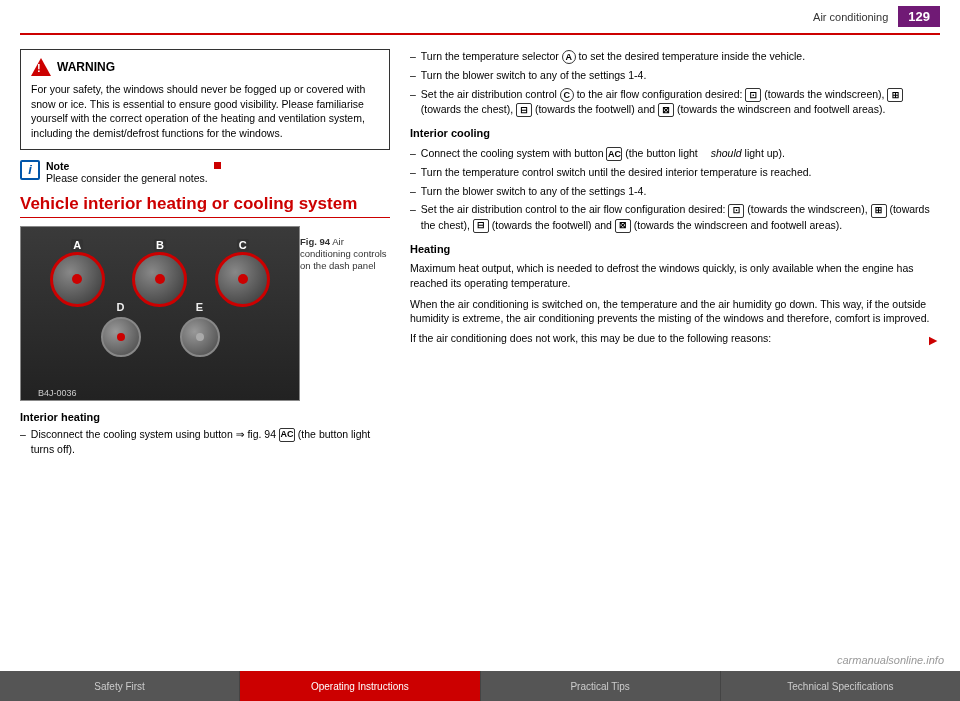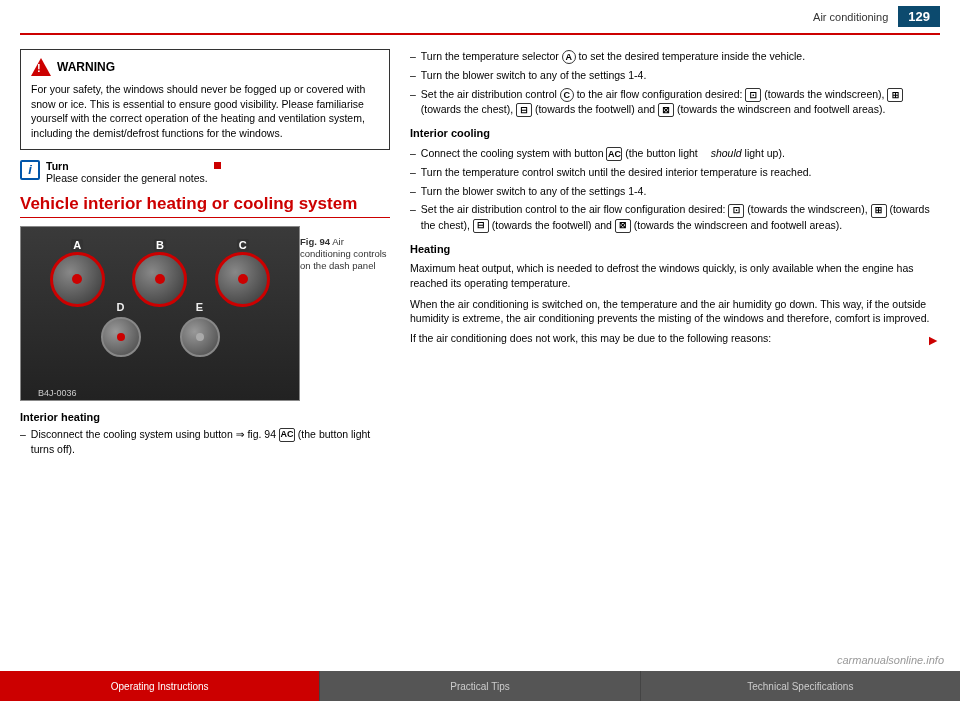--- a/index.html
+++ b/index.html
@@ -21,21 +21,21 @@
       padding: 6px 0;
       border-bottom: 2px solid #cc0000;
       margin: 0 20px;
     }
     .header-title {
       font-size: 11px;
       color: #333;
       margin-right: 10px;
     }
     .header-page {
-      background: #0c4a6e;
+      background: #701a75;
       color: #fff;
       font-size: 13px;
       font-weight: bold;
       padding: 3px 10px;
       min-width: 36px;
       text-align: center;
     }
 
     
     .main-content {
@@ -342,21 +342,21 @@
         <span>WARNING</span>
       </div>
       <div class="warning-text">
         <span>For your safety, the windows should never be fogged up or covered with snow or ice. This is essential to ensure good visibility. Please familiarise yourself with the correct operation of the heating and ventilation system, including the demist/defrost functions for the windows.</span>
       </div>
     </div>
 
     <div class="note-box">
       <div class="note-icon">i</div>
       <div class="note-content">
-        <div class="note-title">Turn</div>
+        <div class="note-title">Note</div>
         <div>Please consider the general notes.</div>
       </div>
       <div class="red-square"></div>
     </div>
 
     <div class="section-heading">Vehicle interior heating or cooling system</div>
 
     <div class="image-container">
       <div class="dash-image">
 
@@ -453,20 +453,23 @@
       <span class="continue-arrow">►</span>
     </div>
 
   </div>
 
 </div>
 
 <div class="watermark">carmanualsonline.info</div>
 
 <div class="footer">
+  <div class="footer-section">
+    <span>Safety First</span>
+  </div>
   <div class="footer-section active">
     <span>Operating Instructions</span>
   </div>
   <div class="footer-section">
     <span>Practical Tips</span>
   </div>
   <div class="footer-section">
     <span>Technical Specifications</span>
   </div>
 </div>

